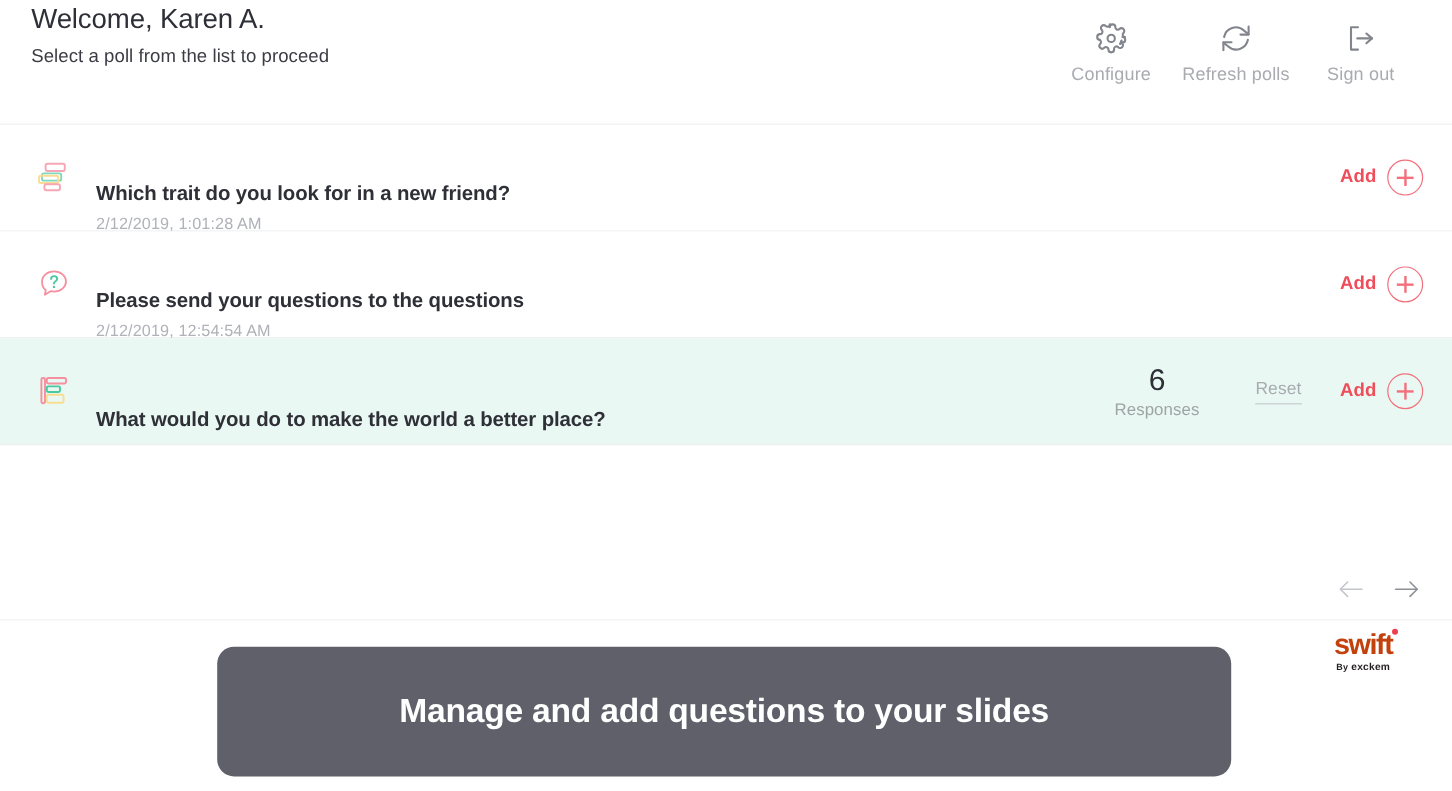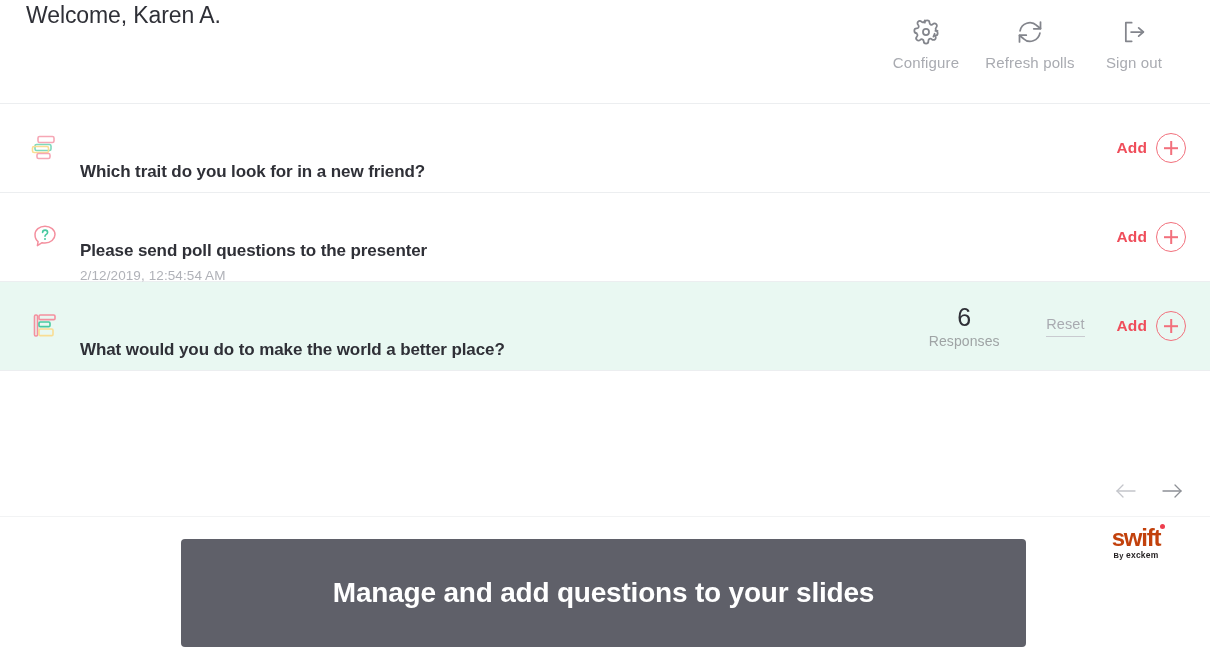--- a/index.html
+++ b/index.html
@@ -248,40 +248,41 @@
   .brand-sub .by { font-size: 7.5px; }
 
   
   .banner {
     position: absolute;
     left: 181px;
     top: 539px;
     width: 845px;
     height: 108px;
     background: #5f6069;
-    border-radius: 4px;
+    border-radius: 14px;
     display: flex;
     align-items: center;
     justify-content: center;
   }
   .banner-text {
     color: #ffffff;
     font-size: 28px;
     font-weight: 700;
     letter-spacing: -0.2px;
   }
 </style>
 </head>
 <body>
 
 <div class="app">
 
   <div class="header">
     <div class="header-left">
       <div class="welcome-title">Welcome, Karen A.</div>
+      <div class="welcome-sub">Select a poll from the list to proceed</div>
     </div>
 
     <div class="header-actions">
 
       <button class="header-action">
         <span class="ha-icon">
           <svg width="28" height="28" viewBox="0 0 24 24" fill="none" stroke="currentColor" stroke-width="1.5" stroke-linecap="round" stroke-linejoin="round">
             <circle cx="12" cy="12" r="2.6"></circle>
             <path d="M19.4 13.5a1.7 1.7 0 0 0 .34 1.87l.06.06a2 2 0 1 1-2.83 2.83l-.06-.06a1.7 1.7 0 0 0-1.87-.34 1.7 1.7 0 0 0-1 1.56V20a2 2 0 1 1-4 0v-.1a1.7 1.7 0 0 0-1.1-1.56 1.7 1.7 0 0 0-1.87.34l-.06.06a2 2 0 1 1-2.83-2.83l.06-.06a1.7 1.7 0 0 0 .34-1.87 1.7 1.7 0 0 0-1.56-1H4a2 2 0 1 1 0-4h.1a1.7 1.7 0 0 0 1.56-1.1 1.7 1.7 0 0 0-.34-1.87l-.06-.06a2 2 0 1 1 2.83-2.83l.06.06a1.7 1.7 0 0 0 1.87.34H10a1.7 1.7 0 0 0 1-1.56V4a2 2 0 1 1 4 0v.1a1.7 1.7 0 0 0 1 1.56 1.7 1.7 0 0 0 1.87-.34l.06-.06a2 2 0 1 1 2.83 2.83l-.06.06a1.7 1.7 0 0 0-.34 1.87V10a1.7 1.7 0 0 0 1.56 1H20a2 2 0 1 1 0 4h-.1a1.7 1.7 0 0 0-1.56 1z"></path>
           </svg>
@@ -321,39 +322,40 @@
       <div class="poll-icon">
         <svg width="30" height="30" viewBox="0 0 30 30" fill="none">
           <rect x="8" y="3.5" width="16" height="6" rx="1.6" stroke="#f6a7b5" stroke-width="1.6"></rect>
           <rect x="5" y="11.5" width="16" height="6" rx="1.6" stroke="#7fd9bd" stroke-width="1.6"></rect>
           <rect x="2.5" y="13.5" width="16" height="6" rx="1.6" stroke="#f9dd93" stroke-width="1.6"></rect>
           <rect x="7" y="20.5" width="13" height="5" rx="1.6" stroke="#f6a7b5" stroke-width="1.6"></rect>
         </svg>
       </div>
       <div class="poll-main">
         <div class="poll-title">Which trait do you look for in a new friend?</div>
+        <div class="poll-date">2/12/2019, 1:01:28 AM</div>
       </div>
       <div class="poll-right">
         <button class="add-btn">
           <span class="add-label">Add</span>
           <span class="add-circle"></span>
         </button>
       </div>
     </div>
 
     <div class="poll-row">
       <div class="poll-icon">
         <svg width="30" height="30" viewBox="0 0 30 30" fill="none">
           <path d="M15 4.2c5.6 0 10 3.7 10 8.4 0 4.6-4.4 8.4-10 8.4-1 0-2-.12-2.9-.35L7.4 23.6l.7-3.9C6 18.2 5 15.7 5 12.6 5 7.9 9.4 4.2 15 4.2z" stroke="#f4909f" stroke-width="1.5" stroke-linejoin="round"></path>
           <path d="M12.6 10.4c0-1.3 1.1-2.3 2.5-2.3s2.5 1 2.5 2.3c0 1.2-.8 1.7-1.6 2.2-.7.45-1 .9-1 1.7" stroke="#49c9a0" stroke-width="1.6" stroke-linecap="round" fill="none"></path>
           <circle cx="15" cy="17.1" r="1" fill="#49c9a0"></circle>
         </svg>
       </div>
       <div class="poll-main">
-        <div class="poll-title">Please send poll questions to the presenter</div>
+        <div class="poll-title">Please send your questions to the questions</div>
         <div class="poll-date">2/12/2019, 12:54:54 AM</div>
       </div>
       <div class="poll-right">
         <button class="add-btn">
           <span class="add-label">Add</span>
           <span class="add-circle"></span>
         </button>
       </div>
     </div>
 

